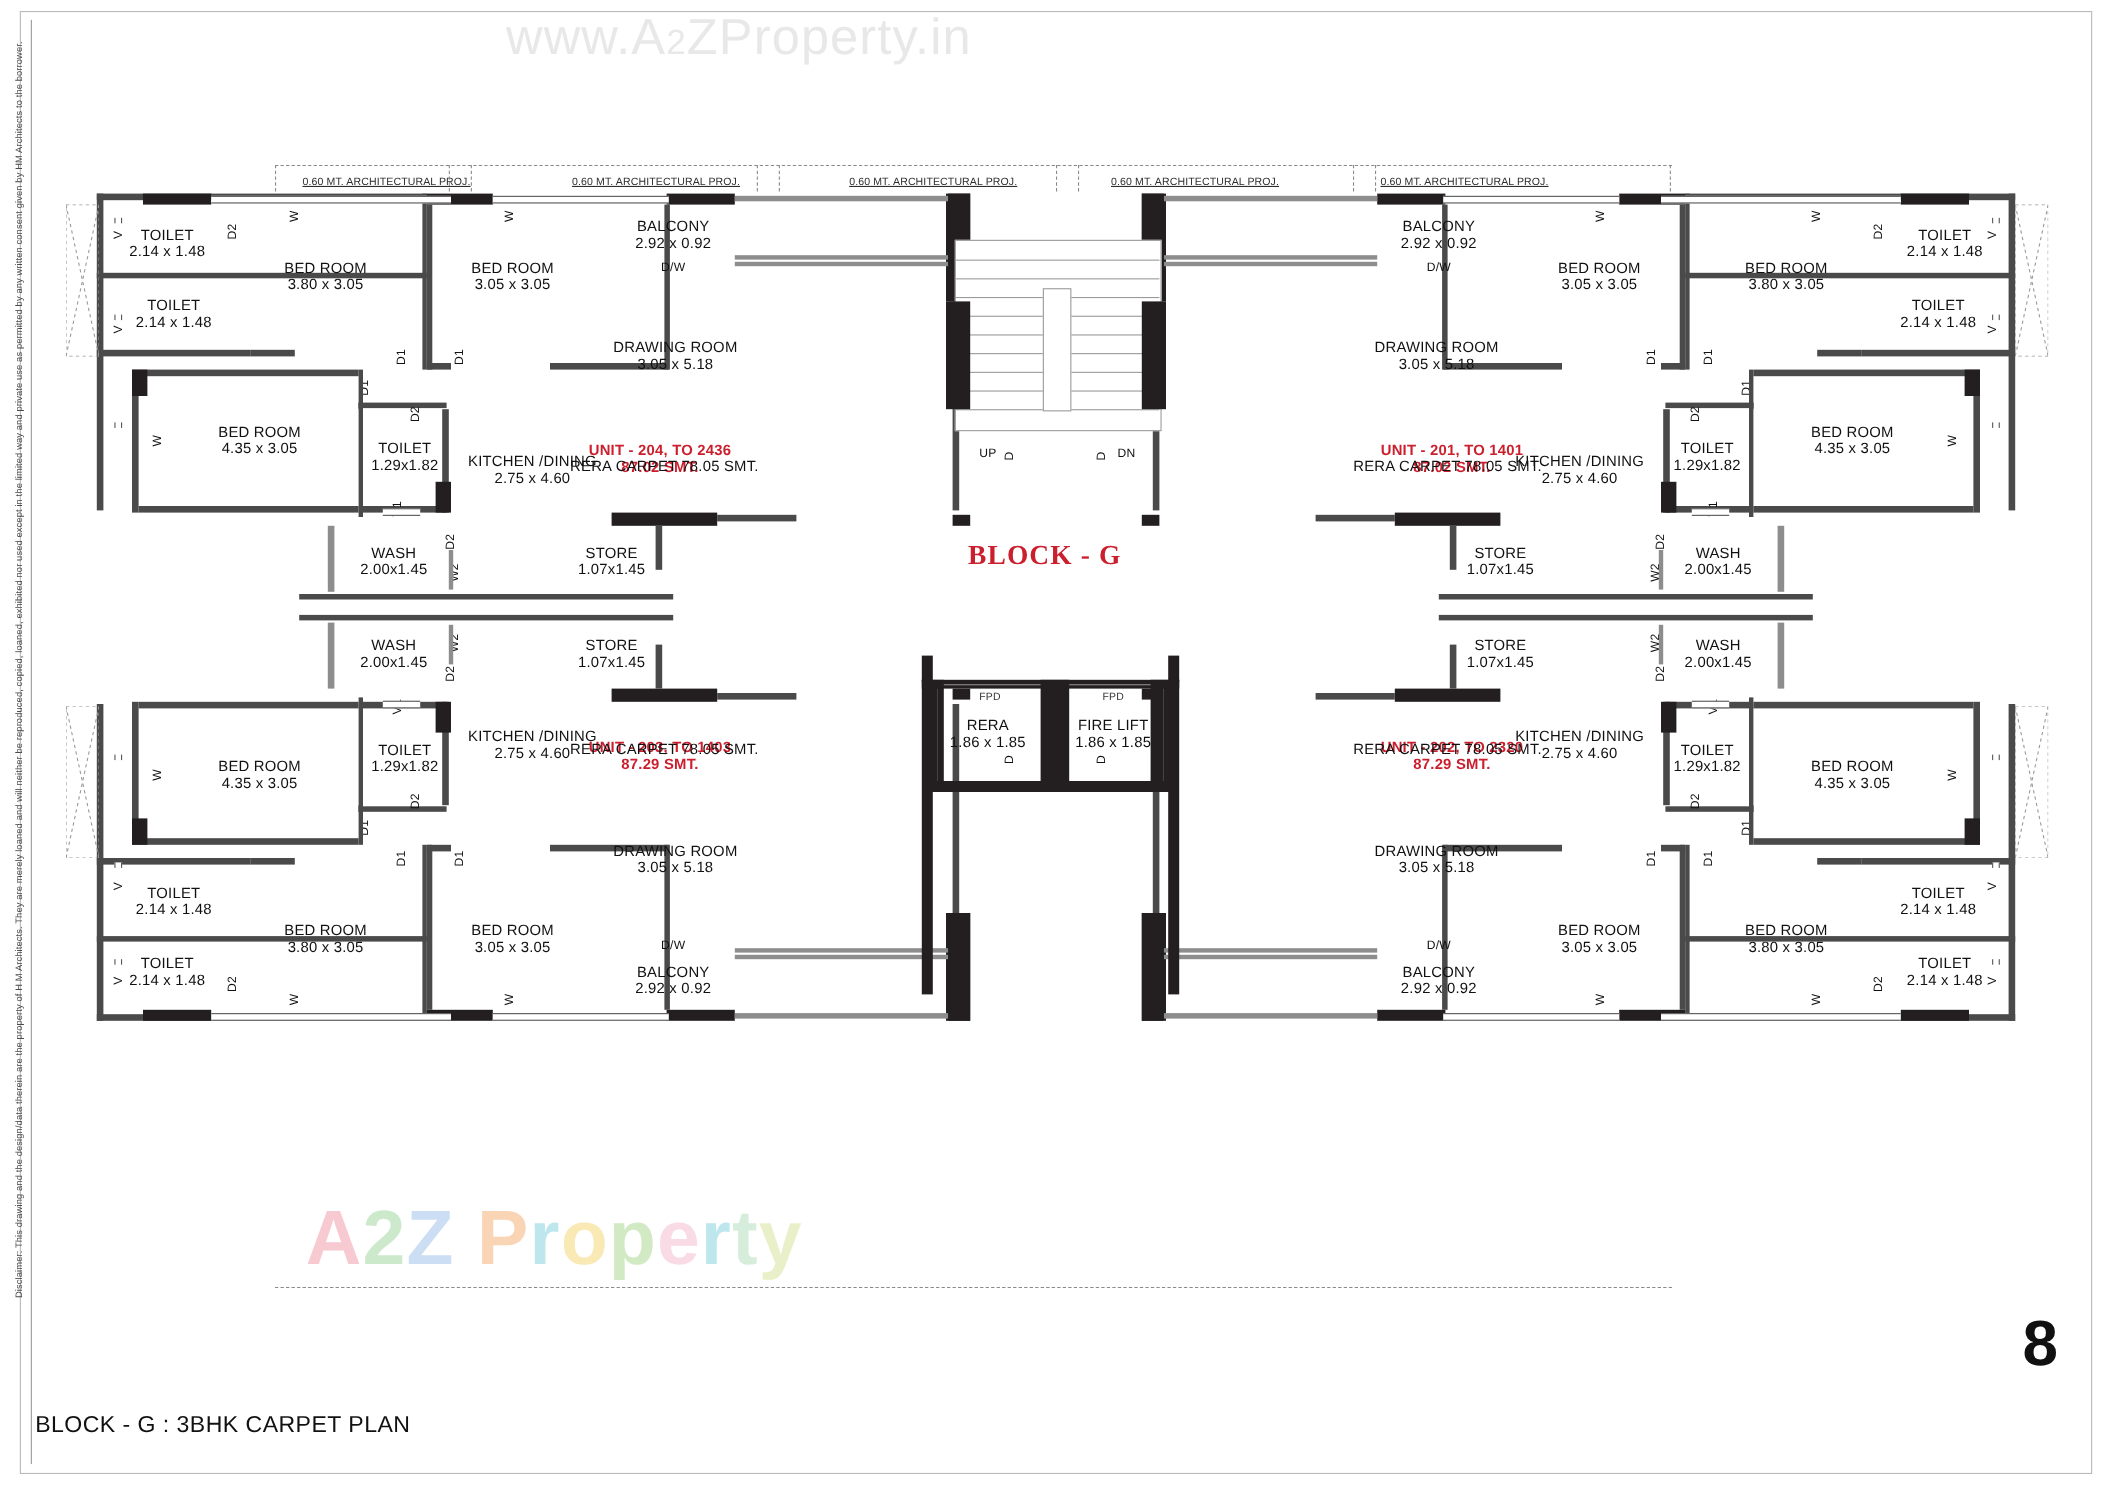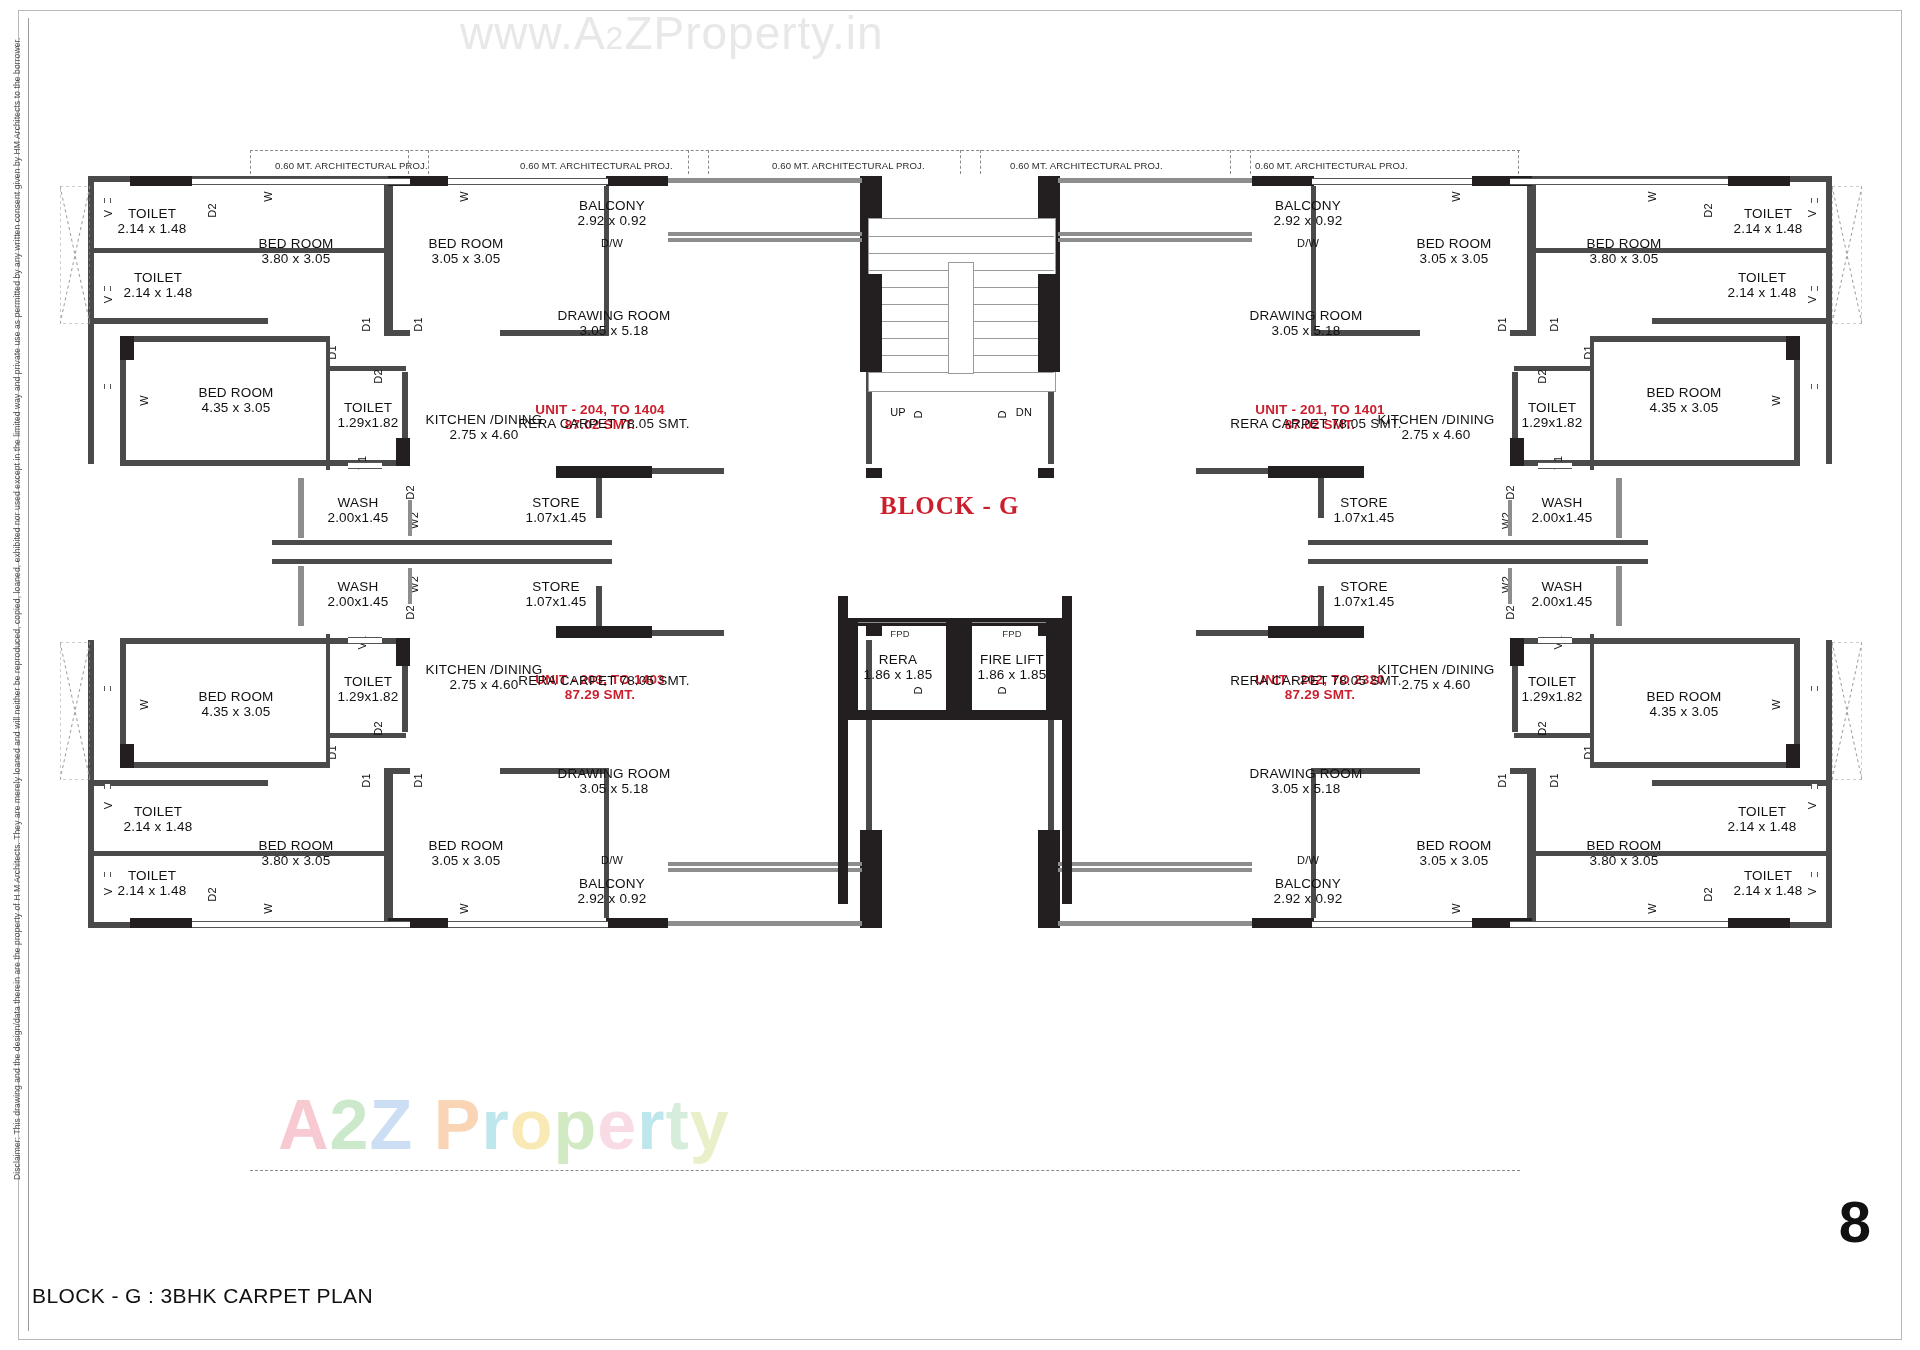--- a/index.html
+++ b/index.html
@@ -40,21 +40,21 @@
 
   
   .wall{position:absolute;background:#4a4a4a;}
   .wall-dark{position:absolute;background:#231f20;}
   .lbl{position:absolute;text-align:center;font-size:13.5px;line-height:15px;
        letter-spacing:.2px;white-space:nowrap;}
   .lbl.sm{font-size:11px;}
   .lbl.tiny{font-size:9.5px;color:#333;}
   .lbl.red{color:#cc1f2e;font-weight:600;}
   .lbl.vert{transform:rotate(-90deg);transform-origin:center center;}
-  .proj{position:absolute;font-size:9.6px;color:#2e2e2e;letter-spacing:.1px;white-space:nowrap;}
+  .proj{position:absolute;font-size:9.6px;color:#2e2e2e;letter-spacing:.1px;white-space:nowrap;text-decoration:underline;}
   .dash{position:absolute;border-top:1px dashed #8a8a8a;}
   .dashv{position:absolute;border-left:1px dashed #8a8a8a;}
   .thin{position:absolute;background:#8d8d8d;}
   .win{position:absolute;background:#fff;border-top:1px solid #555;border-bottom:1px solid #555;}
   .winv{position:absolute;background:#fff;border-left:1px solid #555;border-right:1px solid #555;}
   .blockg{position:absolute;color:#cc1f2e;font-family:"Liberation Serif",serif;
           font-size:25px;font-weight:700;letter-spacing:1px;}
   .stair-tread{position:absolute;background:#9a9a9a;height:1px;}
   .stair-box{position:absolute;border:1px solid #9a9a9a;background:#fff;}
 </style>
@@ -177,21 +177,21 @@
     <div class="lbl vert sm" style="left: 104px; top: 393px; width: 80px;">W</div>
     <div class="lbl vert sm" style="left: 338px; top: 369px; width: 80px;">D2</div>
     <div class="lbl vert sm" style="left: 322px; top: 455px; width: 80px;">V1</div>
     <div class="win" style="left: 348px; top: 462px; width: 34px; height: 5px;"></div>
     <div class="winv" style="left: 104px; top: 384px; width: 5px; height: 5px;"></div>
     <div class="lbl " style="left: 0px; top: 412px; width: 400px; margin-left: 284px;">
       <div>KITCHEN /DINING</div>
       <div>2.75 x 4.60</div>
     </div>
     <div class="lbl red" style="left: 0px; top: 402px; width: 400px; margin-left: 400px;">
-      <div>UNIT - 204, TO 1404</div>
+      <div>UNIT - 204, TO 2436</div>
       <div>87.02 SMT.</div>
     </div>
     <div class="lbl " style="left: 0px; top: 416px; width: 400px; margin-left: 404px;">
       <div>RERA CARPET 78.05 SMT.</div>
     </div>
     <div class="lbl vert sm" style="left: 878px; top: 407px; width: 80px;">D</div>
     <div class="wall-dark" style="left: 556px; top: 466px; width: 96px; height: 12px;"></div>
     <div class="wall" style="left: 652px; top: 468px; width: 72px; height: 6px;"></div>
     <div class="wall" style="left: 596px; top: 478px; width: 6px; height: 40px;"></div>
     <div class="wall-dark" style="left: 866px; top: 468px; width: 16px; height: 10px;"></div>

